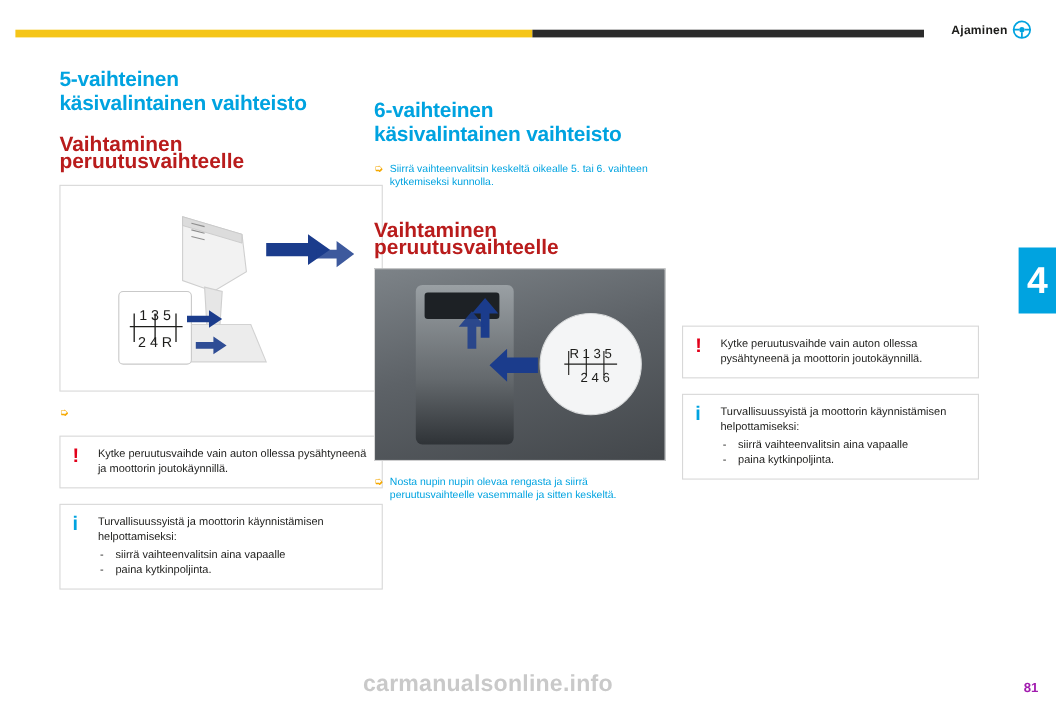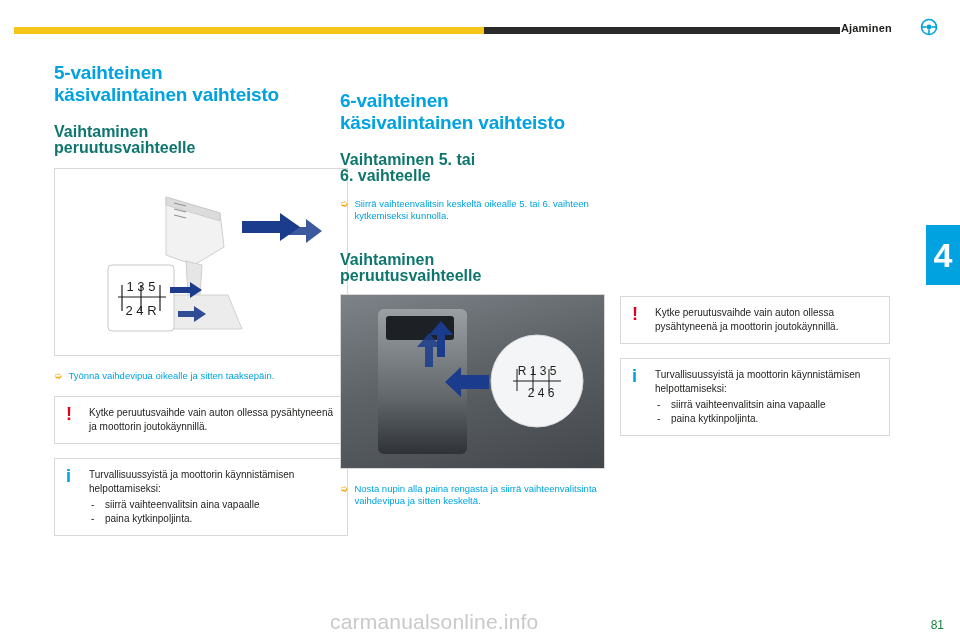--- a/index.html
+++ b/index.html
@@ -15,21 +15,21 @@
   .top-bar-yellow{
     position:absolute;left:14px;top:27px;width:470px;height:7px;background:#f5c518;
   }
   .top-bar-dark{
     position:absolute;left:484px;top:27px;width:456px;height:7px;background:#2b2b2b;
   }
   .tab-strip{
     position:absolute;right:0;top:0;width:120px;height:60px;background:#ffffff;
   }
   .tab-label{
-    position:absolute;right:68px;top:22px;
+    position:absolute;right:44px;top:22px;
     font-size:11px;font-weight:bold;color:#1d1d1b;
     letter-spacing:.2px;
   }
   .tab-icon{
     position:absolute;right:20px;top:18px;width:22px;height:18px;
   }
 
   
   .chapter-tab{
     position:absolute;right:0;top:225px;width:34px;height:60px;
@@ -47,24 +47,24 @@
   h1.title{
     margin:0;
     font-size:19px;
     line-height:22px;
     font-weight:bold;
     color:#00a3e0;
     letter-spacing:-0.2px;
   }
   h2.subtitle{
     margin:18px 0 0 0;
-    font-size:16px;
+    font-size:19px;
     line-height:16px;
     font-weight:bold;
-    color:#0f766e;
+    color:#b91c1c;
   }
 
   
   .figure{
     position:relative;
     border:1px solid #d8d8d8;
     background:#ffffff;
     box-sizing:border-box;
   }
   .fig-left{margin-top:12px;height:188px;}
@@ -115,25 +115,25 @@
   }
   .mark-warn{color:#e2001a;}
   .mark-info{color:#00a3e0;}
   .notice ul{margin:3px 0 0 0;padding:0;list-style:none;}
   .notice li{position:relative;padding-left:16px;}
   .notice li .dash{position:absolute;left:2px;}
 
   
   .footer-brand{
     position:absolute;left:330px;bottom:6px;
-    font-size:21px;color:#c9c9c9;font-weight:normal;letter-spacing:.2px;
+    font-size:21px;color:#c9c9c9;font-weight:bold;letter-spacing:.2px;
   }
   .page-num{
     position:absolute;right:16px;bottom:8px;
-    font-size:12px;color:#15803d;font-weight:normal;
+    font-size:12px;color:#a21caf;font-weight:bold;
   }
 </style>
 </head>
 <body>
 
 <div class="top-bar-yellow"></div>
 <div class="top-bar-dark"></div>
 
 <div class="tab-strip">
   <span class="tab-label">Ajaminen</span>
@@ -192,24 +192,20 @@
 
       <g fill="#1b3c8c">
         <path d="M96 118 L116 118 L116 113 L128 121 L116 129 L116 124 L96 124 Z"></path>
         <path d="M104 142 L120 142 L120 137 L132 145 L120 153 L120 148 L104 148 Z" opacity="0.9"></path>
       </g>
     </svg>
   </div>
 
   <div class="bullet">
     <span class="arrow">➭</span>
-    <span class="btxt">
-      <span>Työnnä vaihdevipua oikealle ja sitten</span>
-      <span>taaksepäin.</span>
-    </span>
   </div>
 
   <div class="notice">
     <span class="mark mark-warn">!</span>
     <span>Kytke peruutusvaihde vain auton ollessa pysähtyneenä ja moottorin joutokäynnillä.</span>
   </div>
 
   <div class="notice">
     <span class="mark mark-info">i</span>
     <span>Turvallisuussyistä ja moottorin käynnistämisen helpottamiseksi:</span>
@@ -219,24 +215,20 @@
     </ul>
   </div>
 </div>
 
 <div class="col col-mid">
   <h1 class="title">
     <span>6-vaihteinen</span><br>
     <span>käsivalintainen vaihteisto</span>
   </h1>
 
-  <h2 class="subtitle">
-    <span>Vaihtaminen 5. tai</span><br>
-    <span>6. vaihteelle</span>
-  </h2>
 
   <div class="bullet">
     <span class="arrow">➭</span>
     <span class="btxt">
       <span>Siirrä vaihteenvalitsin keskeltä oikealle</span>
       <span>5. tai 6. vaihteen kytkemiseksi kunnolla.</span>
     </span>
   </div>
 
   <h2 class="subtitle" style="margin-top:30px;">
@@ -262,22 +254,22 @@
         <path d="M148 80 L120 80 L120 72 L104 87 L120 102 L120 94 L148 94 Z"></path>
         <path d="M96 62 L96 40 L88 40 L100 26 L112 40 L104 40 L104 62 Z"></path>
         <path d="M84 72 L84 52 L76 52 L88 38 L100 52 L92 52 L92 72 Z" opacity="0.85"></path>
       </g>
     </svg>
   </div>
 
   <div class="bullet">
     <span class="arrow">➭</span>
     <span class="btxt">
-      <span>Nosta nupin alla paina rengasta ja siirrä</span>
-      <span>vaihteenvalitsinta vaihdevipua ja sitten</span>
+      <span>Nosta nupin nupin olevaa rengasta ja siirrä</span>
+      <span>peruutusvaihteelle vasemmalle ja sitten</span>
       <span>keskeltä.</span>
     </span>
   </div>
 </div>
 
 <div class="col col-right" style="top:296px;">
   <div class="notice" style="margin-top:0;">
     <span class="mark mark-warn">!</span>
     <span>Kytke peruutusvaihde vain auton ollessa pysähtyneenä ja moottorin joutokäynnillä.</span>
   </div>

